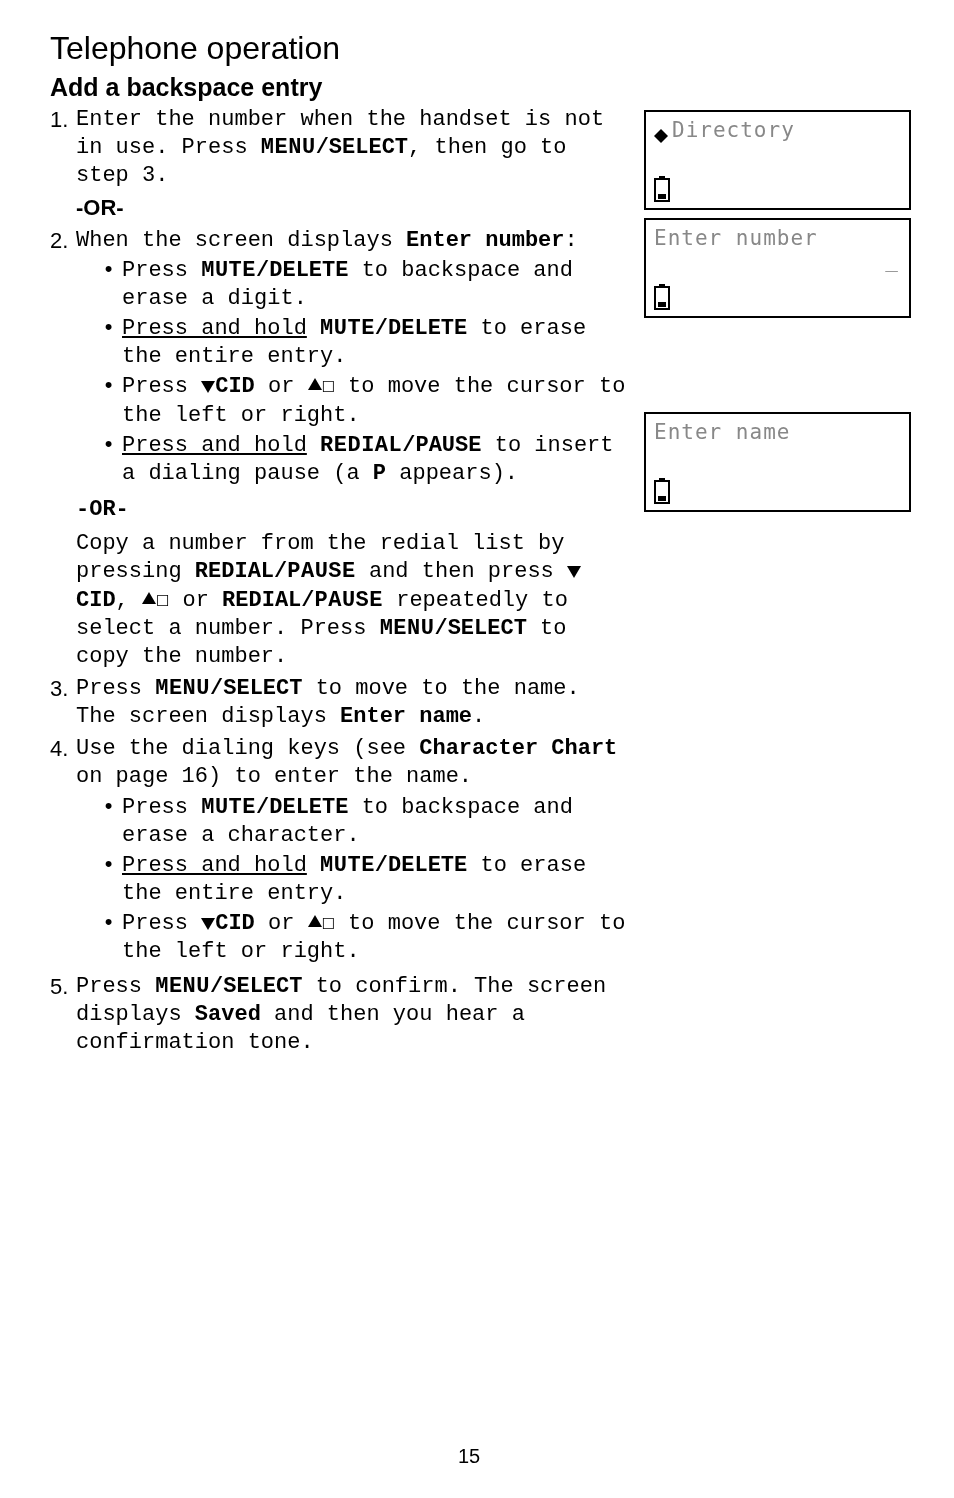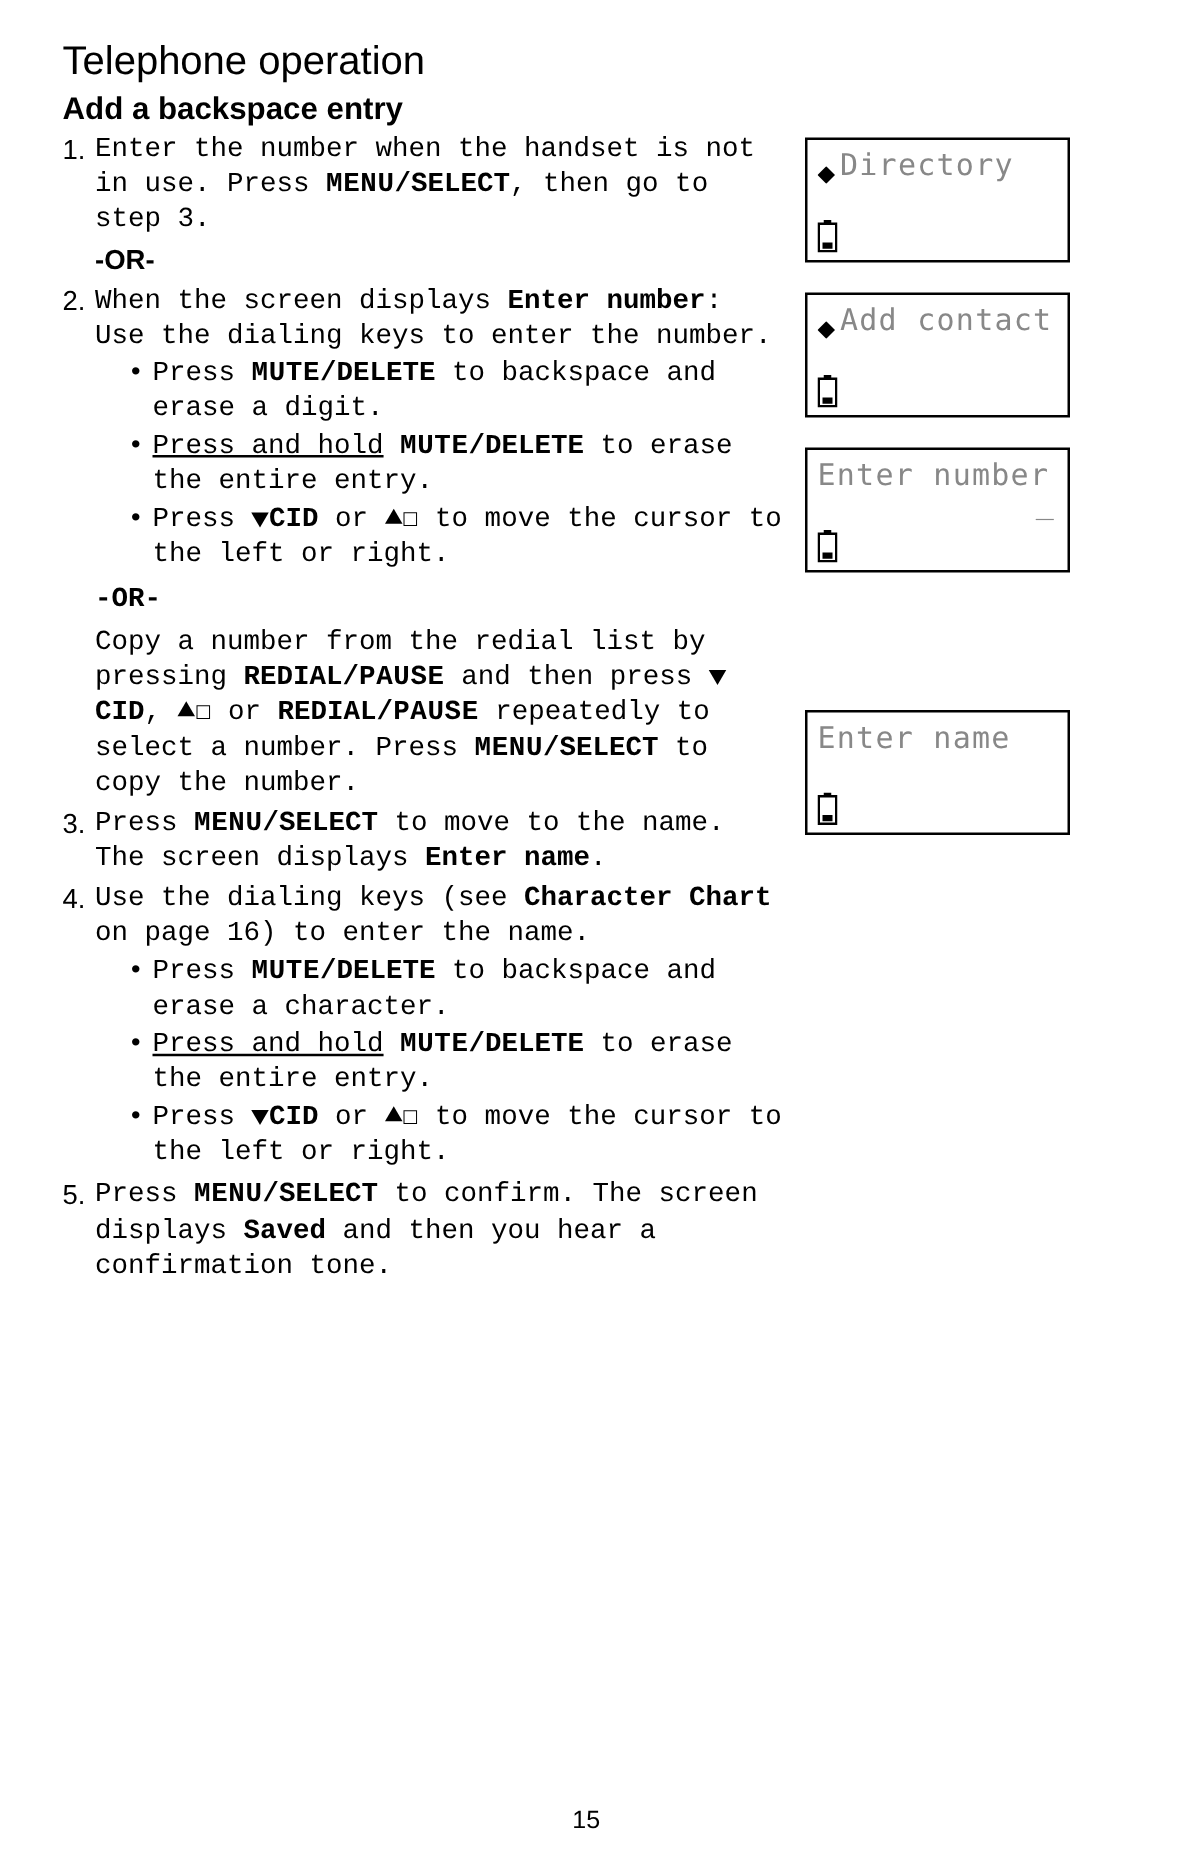--- a/index.html
+++ b/index.html
@@ -27,26 +27,26 @@
   .smallcaps { font-variant: small-caps; letter-spacing: 0.5px; }
   .down-tri { display: inline-block; width: 0; height: 0; border-left: 7px solid transparent; border-right: 7px solid transparent; border-top: 12px solid #000; vertical-align: -1px; }
   .up-tri { display: inline-block; width: 0; height: 0; border-left: 7px solid transparent; border-right: 7px solid transparent; border-bottom: 12px solid #000; vertical-align: 2px; }
   .or-gap { height: 6px; }
   .indent { padding-left: 26px; }
   u { text-decoration: underline; }
 
   
   .lcd {
     border: 2px solid #000;
-    width: 212px;
+    width: 267px;
     height: 100px;
-    margin-bottom: 24px;
+    margin-bottom: 8px;
     position: relative;
     font-family: monospace;
-    font-size: 24px;
+    font-size: 21px;
     letter-spacing: 1px;
     color: #888;
     padding: 6px 6px 4px 8px;
   }
   .lcd .line1 { display: flex; align-items: center; }
   .diamond-icon { display:inline-block; width:14px; height:14px; margin-right:4px; }
   .diamond-icon svg { vertical-align: middle; }
   .batt {
     position: absolute;
     left: 8px;
@@ -88,25 +88,25 @@
         </span>
       </li>
 
       <li class="indent"><b>-OR-</b></li>
 
 
       <li>
         <span class="step-num">2.</span>
         <span class="step-body">
           <span>When the screen displays </span><b>Enter number</b><span>:</span><br>
-          <span>Use the dialing keys to enter the number.</span>
           <ul class="sub">
             <li><span>Press </span><span class="smallcaps"><b>MUTE</b></span><b>/DELETE</b><span> to backspace and erase a digit.</span></li>
             <li><u>Press and hold</u> <span class="smallcaps"><b>MUTE</b></span><b>/DELETE</b><span> to erase the entire entry.</span></li>
             <li><span>Press </span><span class="down-tri"></span><b>CID</b><span> or </span><span class="up-tri"></span><span>☐</span><span> to move the cursor to the left or right.</span></li>
+            <li><u>Press and hold</u> <span class="smallcaps"><b>REDIAL</b></span><b>/PAUSE</b><span> to insert a dialing pause (a </span><b>P</b><span> appears).</span></li>
           </ul>
           <div class="or-gap"></div>
           <b>-OR-</b>
           <div class="or-gap"></div>
           <span>Copy a number from the redial list by pressing </span><b>REDIAL/</b><span class="smallcaps"><b>PAUSE</b></span><span> and then press </span><span class="down-tri"></span><b>CID</b><span>, </span><span class="up-tri"></span><span>☐</span><span> or </span><b>REDIAL/</b><span class="smallcaps"><b>PAUSE</b></span><span> repeatedly to select a number. Press </span><span class="smallcaps"><b>MENU</b></span><b>/SELECT</b><span> to copy the number.</span>
         </span>
       </li>
 
       <li>
         <span class="step-num">3.</span>
@@ -150,37 +150,20 @@
       </div>
       <span class="batt">
         <svg width="16" height="26" viewBox="0 0 16 26">
             <rect x="5" y="0" width="6" height="3" fill="#000"></rect>
             <rect x="1" y="3" width="14" height="22" fill="none" stroke="#000" stroke-width="2"></rect>
             <rect x="4" y="18" width="8" height="5" fill="#000"></rect>
           </svg>
       </span>
     </div>
 
-    <div class="lcd">
-      <div class="line1">
-        <span class="diamond-icon">
-          <svg width="14" height="14" viewBox="0 0 14 14">
-              <polygon points="7,0 14,7 7,14 0,7" fill="#000"></polygon>
-            </svg>
-        </span>
-        <span>Add contact</span>
-      </div>
-      <span class="batt">
-        <svg width="16" height="26" viewBox="0 0 16 26">
-            <rect x="5" y="0" width="6" height="3" fill="#000"></rect>
-            <rect x="1" y="3" width="14" height="22" fill="none" stroke="#000" stroke-width="2"></rect>
-            <rect x="4" y="18" width="8" height="5" fill="#000"></rect>
-          </svg>
-      </span>
-    </div>
 
     <div class="lcd">
       <div class="line1">
         <span>Enter number</span>
       </div>
       <span class="cursor-blink">_</span>
       <span class="batt">
         <svg width="16" height="26" viewBox="0 0 16 26">
             <rect x="5" y="0" width="6" height="3" fill="#000"></rect>
             <rect x="1" y="3" width="14" height="22" fill="none" stroke="#000" stroke-width="2"></rect>

